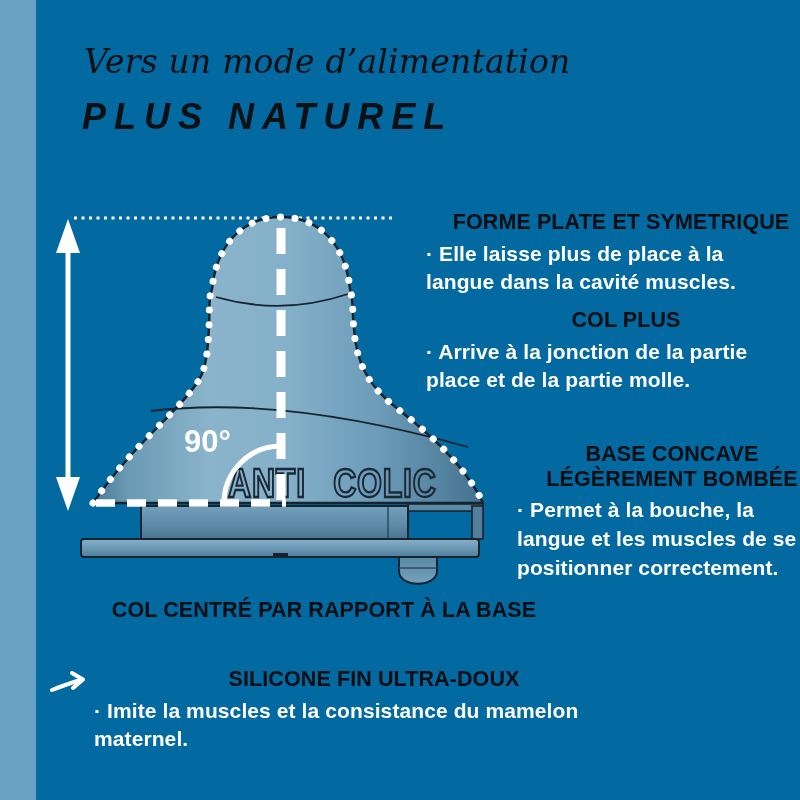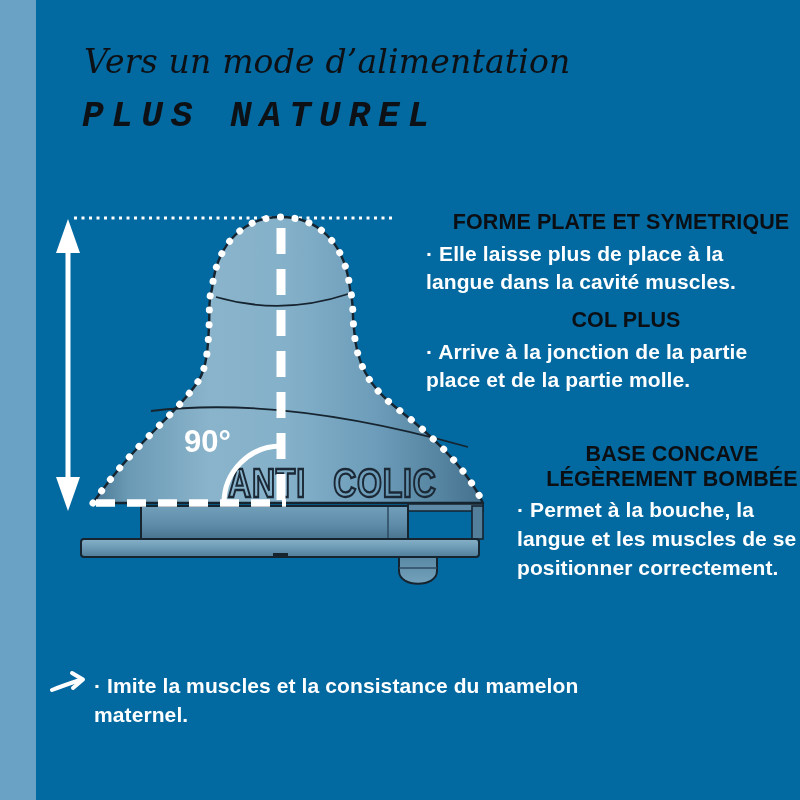--- a/index.html
+++ b/index.html
@@ -13,21 +13,21 @@
   }
   
   .hdr-sub{
     position:absolute;left:48px;top:42px;
     font-family:"DejaVu Serif", serif;
     font-style:italic;font-size:33px;color:#0d1014;
     letter-spacing:0.2px;
   }
   .hdr-title{
     position:absolute;left:46px;top:96px;
-    font-family:Liberation Mono, monospace;
+    font-family:Liberation Sans, sans-serif;
     font-style:italic;font-weight:bold;font-size:36px;color:#0d1014;
     letter-spacing:8px;
   }
   
   .illu{position:absolute;left:0;top:195px;width:480px;height:420px;}
   
   .anno{position:absolute;}
   .anno .t{
     font-weight:700;font-size:21.5px;line-height:1.15;color:#0b0e12;
     white-space:pre-line;letter-spacing:0.1px;text-align:center;
@@ -151,25 +151,27 @@
 
   <div class="anno anno-base">
     <div class="t">BASE CONCAVE
 LÉGÈREMENT BOMBÉE</div>
     <div class="b">· Permet à la bouche, la
 langue et les muscles de se
 positionner correctement.</div>
   </div>
 
   <div class="anno anno-col-centre">
+    <div class="t">COL CENTRÉ PAR RAPPORT À LA BASE</div>
   </div>
 
   <svg class="silicone-arrow" viewBox="0 0 40 26">
     <path d="M2 20 C 12 16 21 13 30 10" stroke="#ffffff" stroke-width="4" fill="none" stroke-linecap="round"></path>
     <path d="M22 3 L33 9.5 L23 18" stroke="#ffffff" stroke-width="4" fill="none" stroke-linecap="round" stroke-linejoin="round"></path>
   </svg>
 
   <div class="anno anno-silicone">
+    <div class="t">SILICONE FIN ULTRA-DOUX</div>
     <div class="b">· Imite la muscles et la consistance du mamelon
 maternel.</div>
   </div>
 
 </div>
 
 </body></html>

